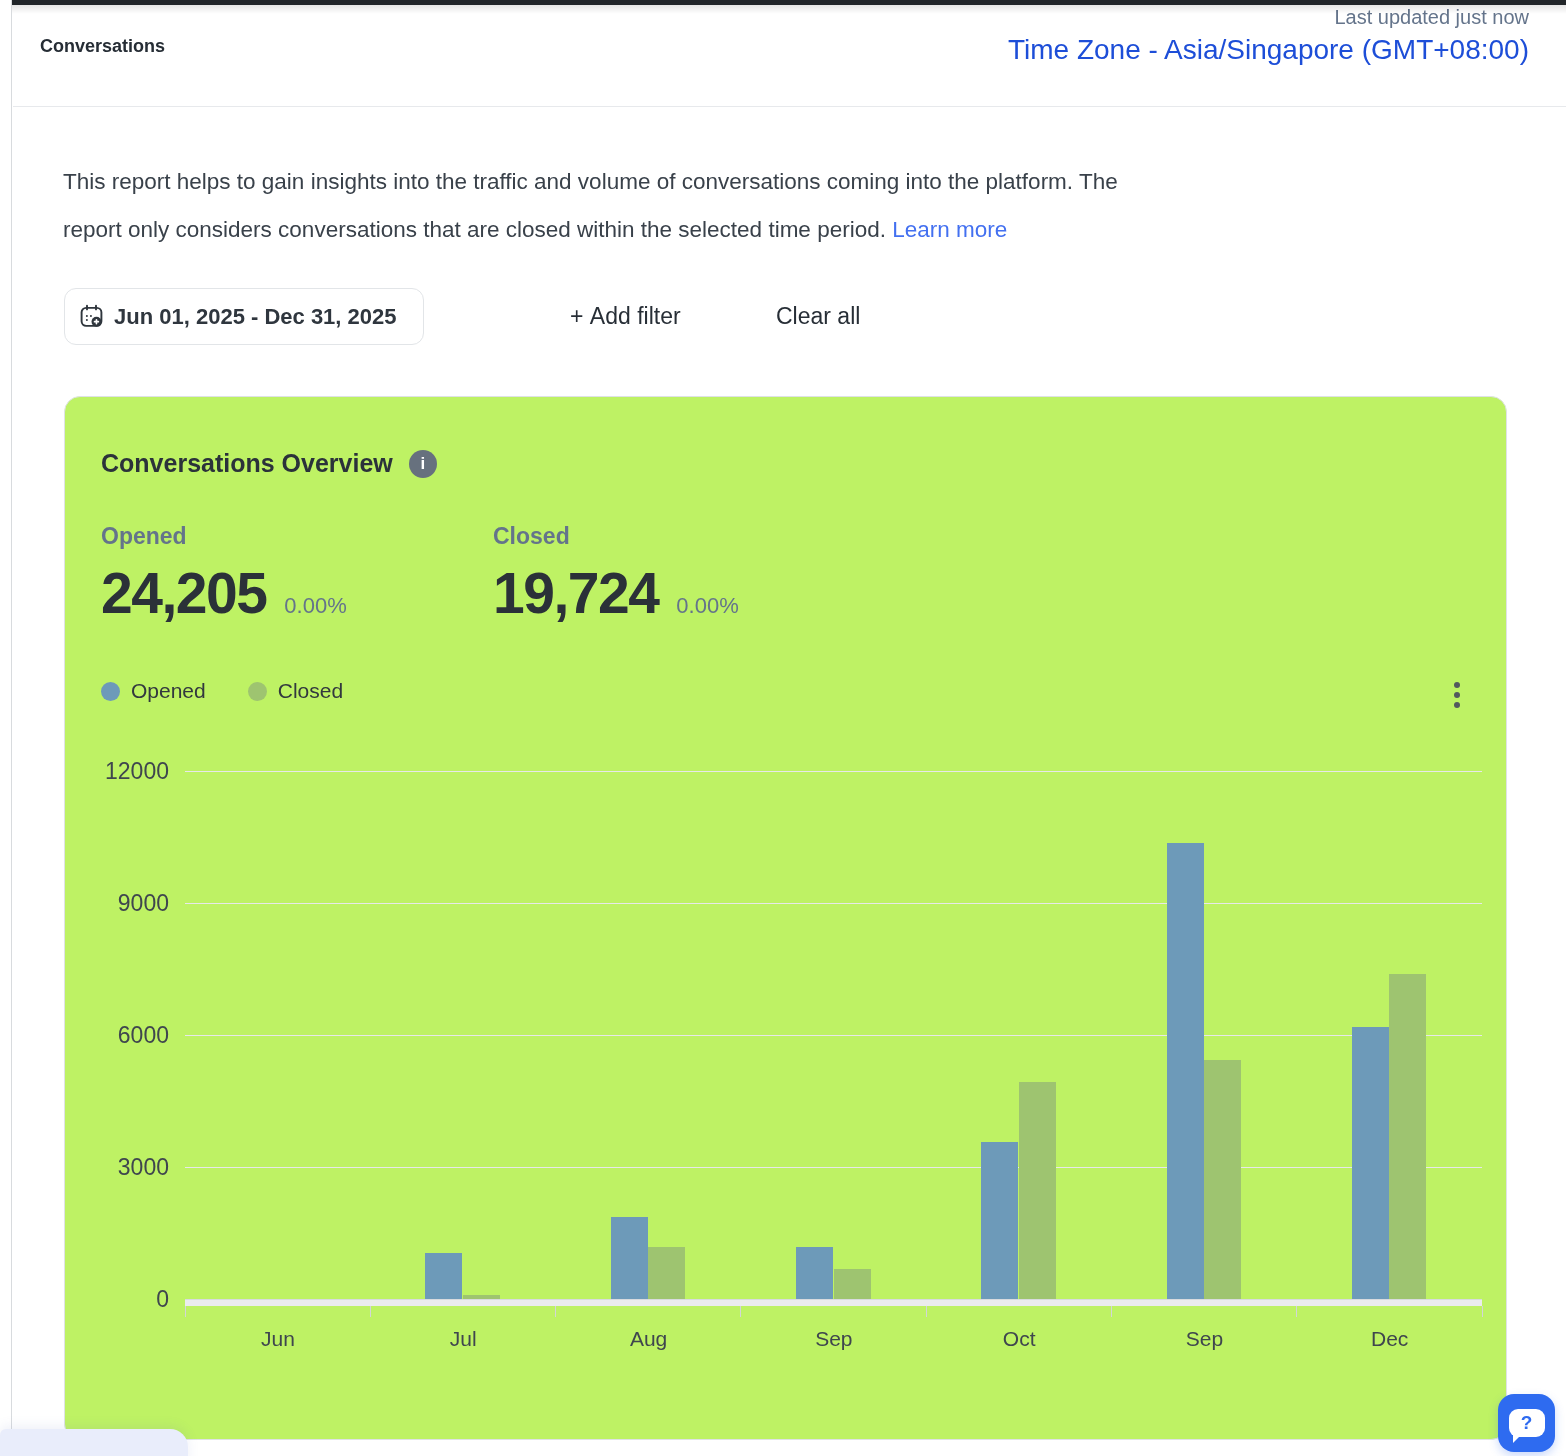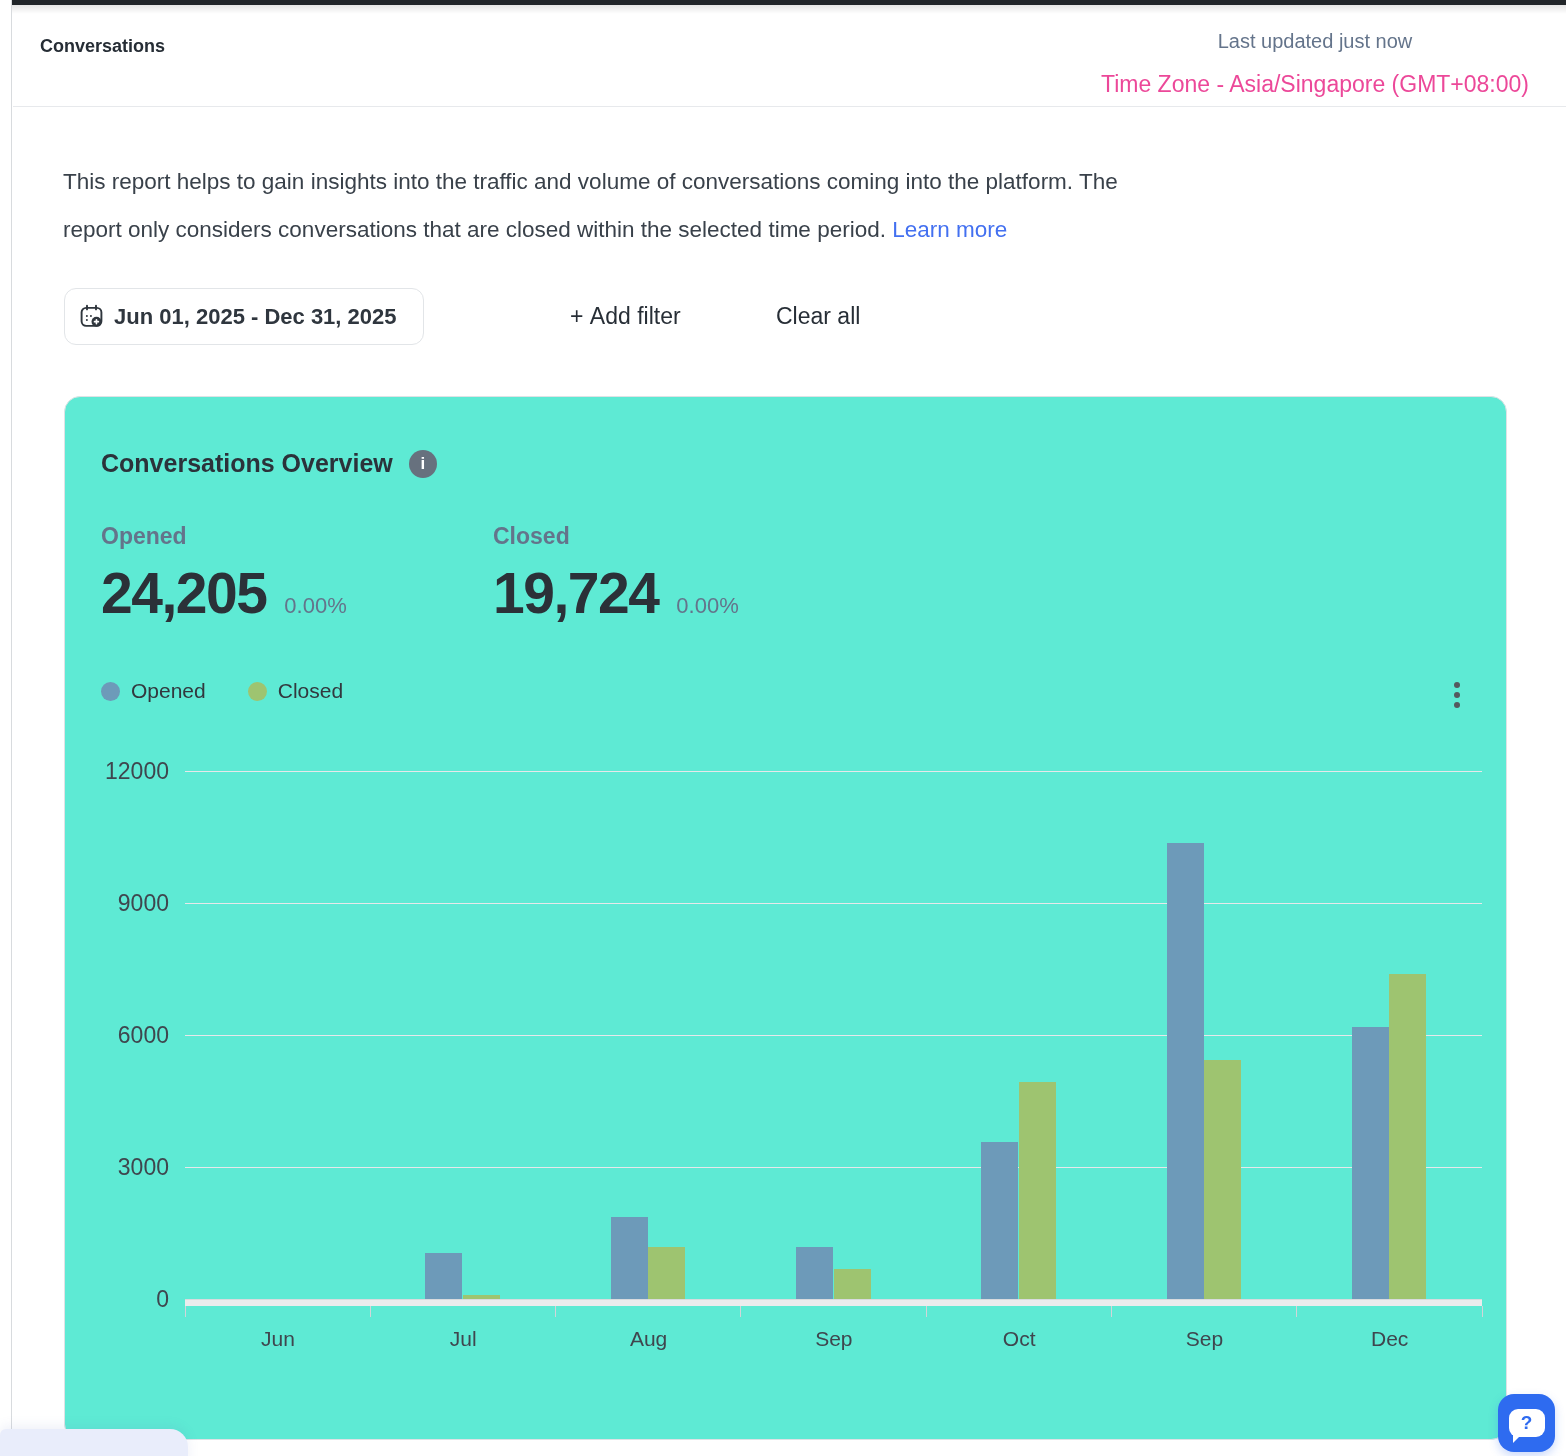--- a/index.html
+++ b/index.html
@@ -11,40 +11,40 @@
   #top-bar { left:12px; top:0; width:1554px; height:5px; background:#212529; z-index:30; }
   #top-shadow { left:12px; top:5px; width:1554px; height:9px;
     background:linear-gradient(rgba(0,0,0,.10),rgba(0,0,0,0)); z-index:29; }
 
   
   #gutter { left:0; top:0; width:12px; height:1456px; background:#fff; border-right:1px solid #d8dbde; z-index:28; }
 
   
   #header { left:13px; top:0; width:1553px; height:107px; border-bottom:1px solid #e7e9ec; background:#fff; }
   #page-title { position:absolute; left:27px; top:36px; font-size:18px; font-weight:700; color:#262d35; }
-  #header-right { position:absolute; right:37px; top:28px; text-align:center; }
+  #header-right { position:absolute; right:37px; top:4px; text-align:right; }
   #last-updated { font-size:20px; color:#64748b; line-height:26px; }
-  #timezone { font-size:23px; color:#ec4899; line-height:32px; margin-top:14px; }
+  #timezone { font-size:28px; color:#1d4ed8; line-height:32px; margin-top:4px; }
 
   
   #description { left:63px; top:158px; width:1480px; font-size:22.5px; line-height:48px; color:#39414a; }
   #learn-more { color:#4370f0; text-decoration:none; cursor:pointer; }
 
   
   #filter-row { left:64px; top:288px; height:57px; }
   #date-pill { position:absolute; left:0; top:0; height:57px; display:inline-flex; align-items:center;
     gap:9px; padding:0 26px 0 13px; border:1.5px solid #e2e5e8; border-radius:12px; background:#fff; cursor:pointer; }
   #date-pill span { font-size:22px; font-weight:600; color:#2f363e; white-space:nowrap; }
   #add-filter { position:absolute; left:506px; top:0; height:57px; display:flex; align-items:center;
     font-size:23px; font-weight:500; color:#272e36; cursor:pointer; white-space:nowrap; }
   #clear-all { position:absolute; left:712px; top:0; height:57px; display:flex; align-items:center;
     font-size:23px; font-weight:500; color:#272e36; cursor:pointer; white-space:nowrap; }
 
   
-  #card { left:64px; top:396px; width:1443px; height:1044px; border:1.5px solid #dfe2e5; border-radius:16px; background:#5eead4; }
+  #card { left:64px; top:396px; width:1443px; height:1044px; border:1.5px solid #dfe2e5; border-radius:16px; background:#bef264; }
   #card-head { position:absolute; left:36px; top:52px; display:flex; align-items:center; gap:16px; }
   #overview-heading { font-size:25px; font-weight:700; color:#2b323a; }
   .info-icon { width:28px; height:28px; border-radius:50%; background:#67717e; color:#fff;
     display:flex; align-items:center; justify-content:center; font-size:17px; font-weight:700; cursor:pointer; }
 
   .stat { position:absolute; top:124px; }
   .stat-label { font-size:23px; font-weight:600; color:#64748b; line-height:30px; }
   .stat-row { display:flex; align-items:baseline; gap:18px; margin-top:10px; }
   .stat-value { font-size:57px; font-weight:600; color:#2b3138; letter-spacing:-1.5px; line-height:64px; }
   .stat-delta { font-size:22px; color:#64748b; }

